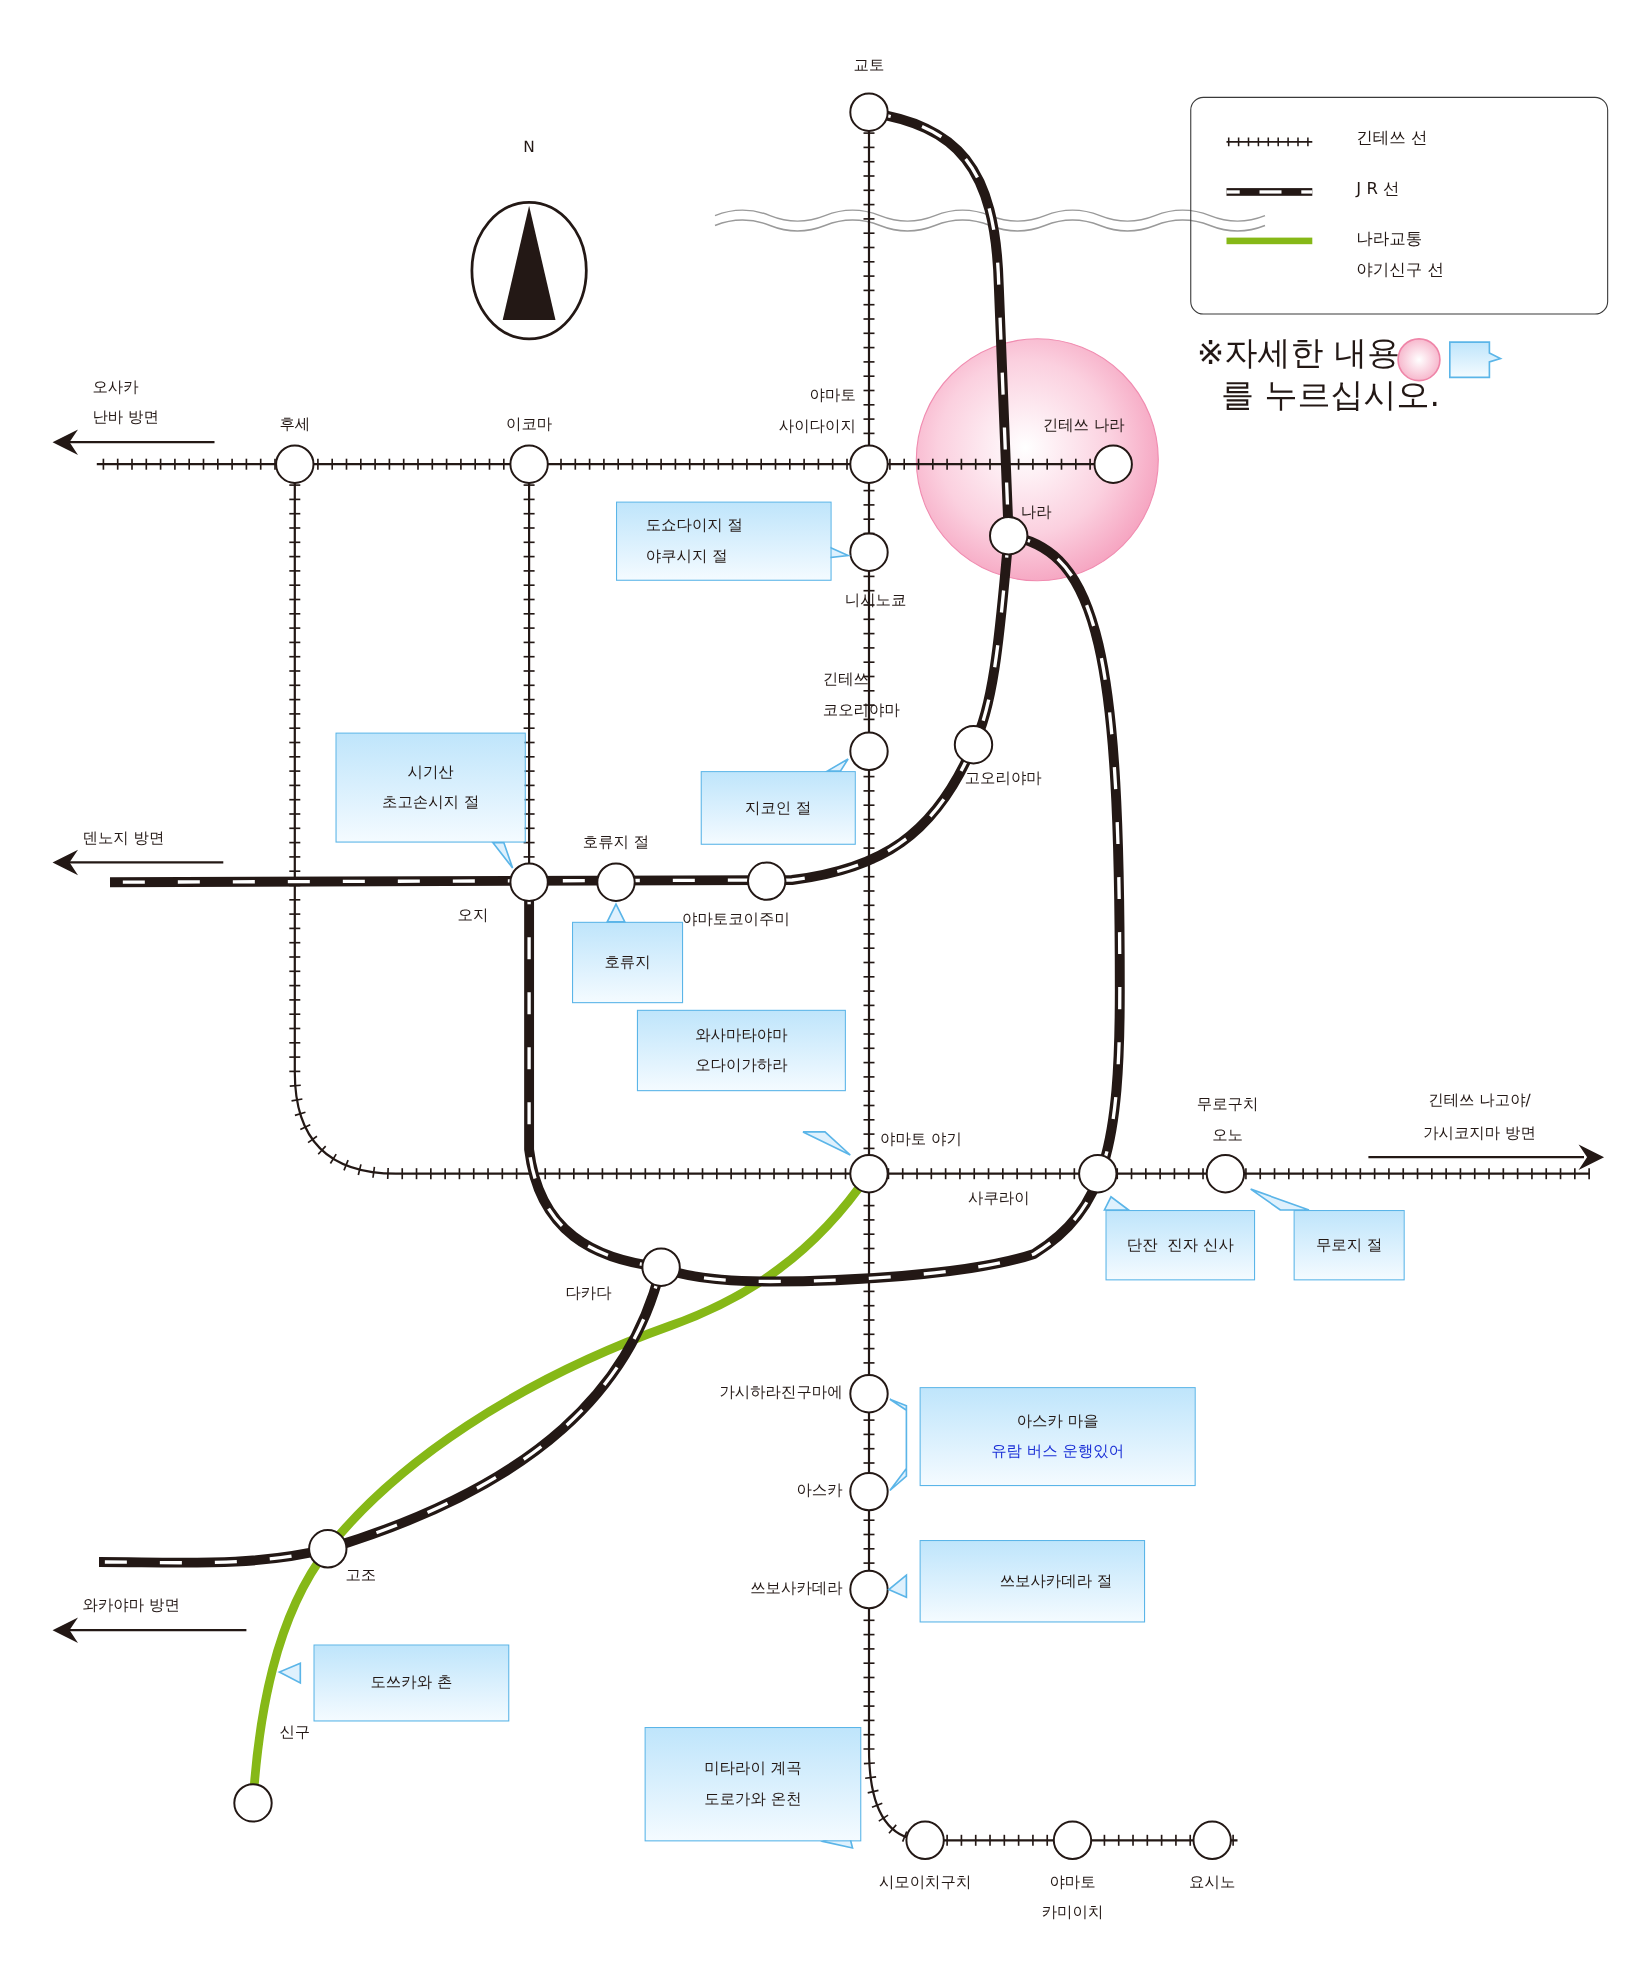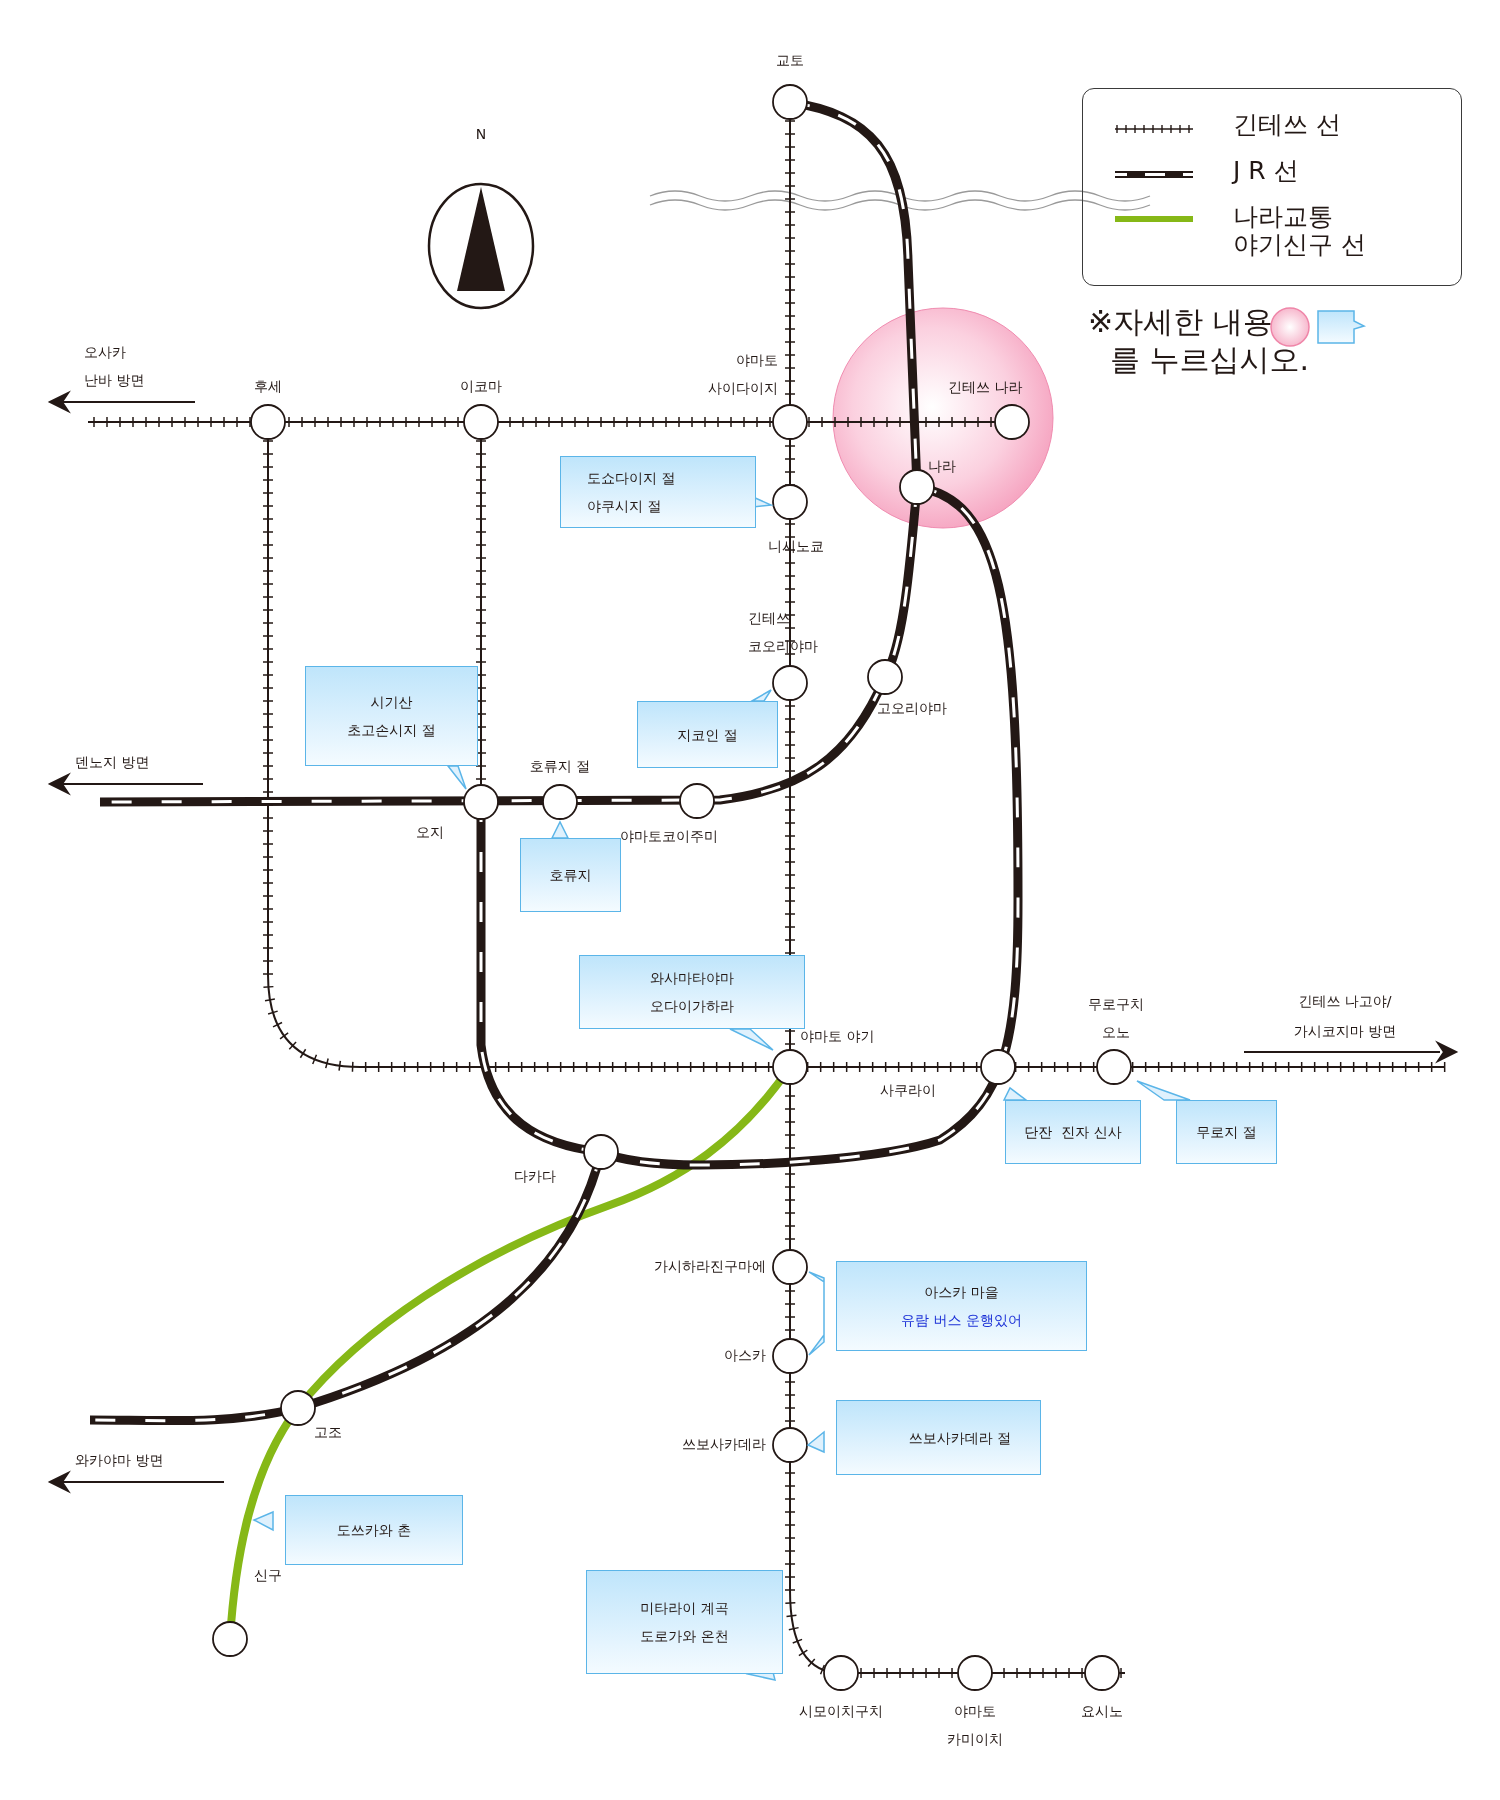--- a/index.html
+++ b/index.html
@@ -10,21 +10,21 @@
   .lbl.c { text-align:center; transform:translateX(-50%); }
   .lbl.r { text-align:right; transform:translateX(-100%); }
   .callout { position:absolute; border:1.5px solid #5bb5e8;
              background:linear-gradient(to bottom, #bfe5fb 0%, #e4f4fe 70%, #f4fbff 100%);
              font-size:14px; line-height:28px; text-align:center; white-space:pre;
              display:flex; flex-direction:column; justify-content:center; align-items:center;
              box-sizing:border-box; cursor:pointer;margin-left:12px; }
   .callout .hl { color:#1a2fd6; }
   .legend { position:absolute; left:1082px; top:88px; width:380px; height:198px;
             border:1.5px solid #3a3a3a; border-radius:12px; box-sizing:border-box; }
-  .legend-row { position:absolute; left:150px; font-size:25px; line-height:28px; white-space:pre; }
+  .legend-row { position:absolute; left:150px; font-size:15px; line-height:28px; white-space:pre; }
   .note { position:absolute; font-size:30px; line-height:30px; white-space:pre; }
   .station { cursor:pointer; }
 </style>
 </head>
 <body>
 
 <svg id="map" viewBox="0 0 1500 1800" xmlns="http://www.w3.org/2000/svg">
   <defs>
     <radialGradient id="pinkGrad" cx="45%" cy="45%" r="60%">
       <stop offset="0%" stop-color="#ffffff"></stop>
@@ -543,21 +543,21 @@
 <div class="lbl c" style="left:975px;top:1697px;">야마토
 카미이치</div>
 <div class="lbl c" style="left:1102px;top:1697px;">요시노</div>
 
 <div class="callout" style="left:548px;top:456px;width:196px;height:72px;align-items:flex-start;padding-left:26px;text-align:left;">도쇼다이지 절
 야쿠시지 절</div>
 <div class="callout" style="left:293px;top:666px;width:173px;height:100px;">시기산
 초고손시지 절</div>
 <div class="callout" style="left:625px;top:701px;width:141px;height:67px;">지코인 절</div>
 <div class="callout" style="left:508px;top:838px;width:101px;height:74px;">호류지</div>
-<div class="callout" style="left:567px;top:955px;width:226px;height:74px;">와사마타야마
+<div class="callout" style="left:567px;top:918px;width:190px;height:74px;">와사마타야마
 오다이가하라</div>
 <div class="callout" style="left:993px;top:1100px;width:136px;height:64px;">단잔  진자 신사</div>
 <div class="callout" style="left:1164px;top:1100px;width:101px;height:64px;">무로지 절</div>
 <div class="callout" style="left:824px;top:1261px;width:251px;height:90px;">
   <span>아스카 마을</span>
   <span class="hl">유람 버스 운행있어</span>
 </div>
 <div class="callout" style="left:824px;top:1400px;width:205px;height:75px;padding-left:43px;">쓰보사카데라 절</div>
 <div class="callout" style="left:273px;top:1495px;width:178px;height:70px;">도쓰카와 촌</div>
 <div class="callout" style="left:574px;top:1570px;width:197px;height:104px;">미타라이 계곡

